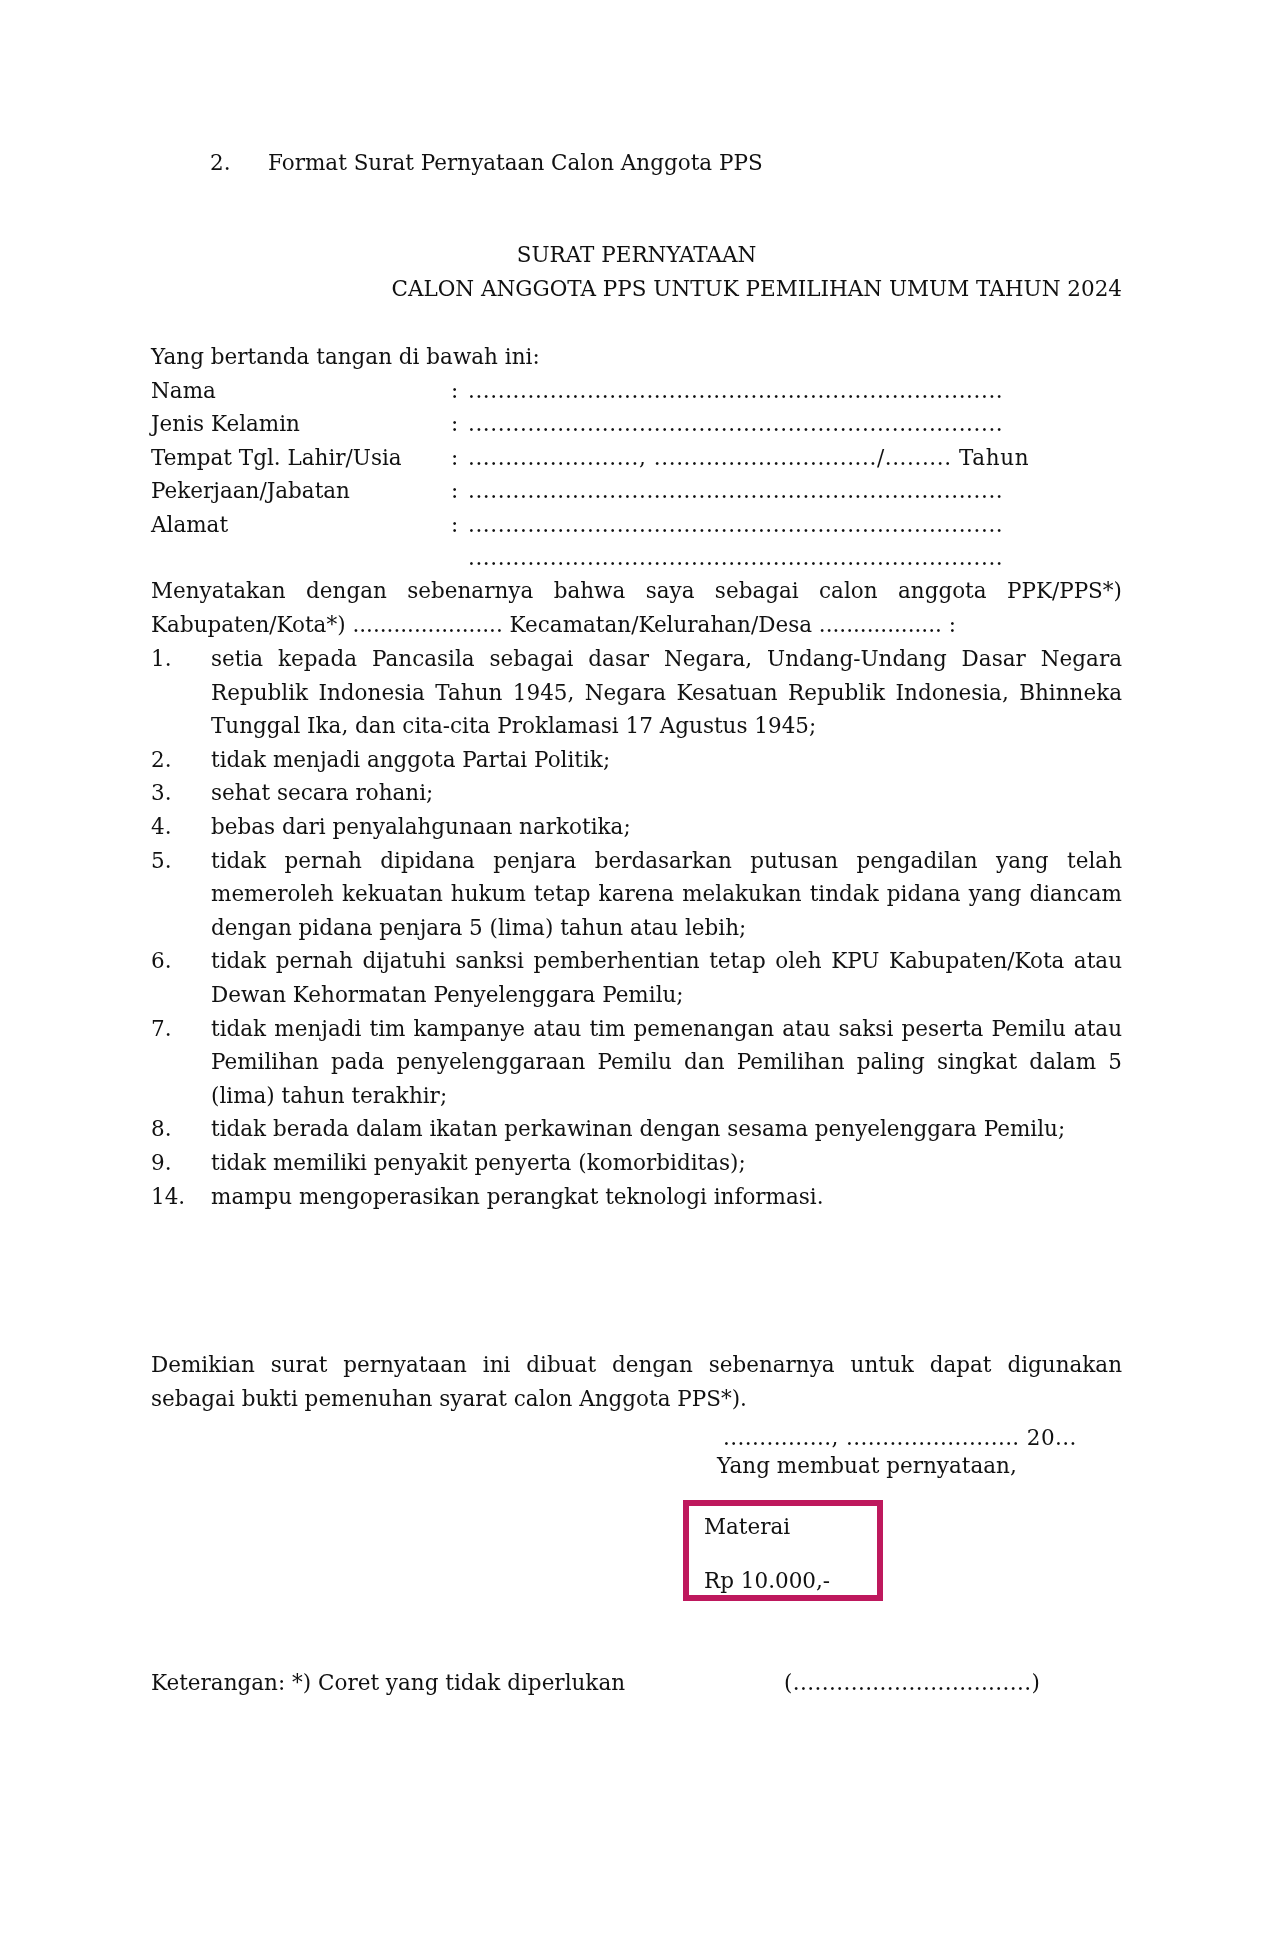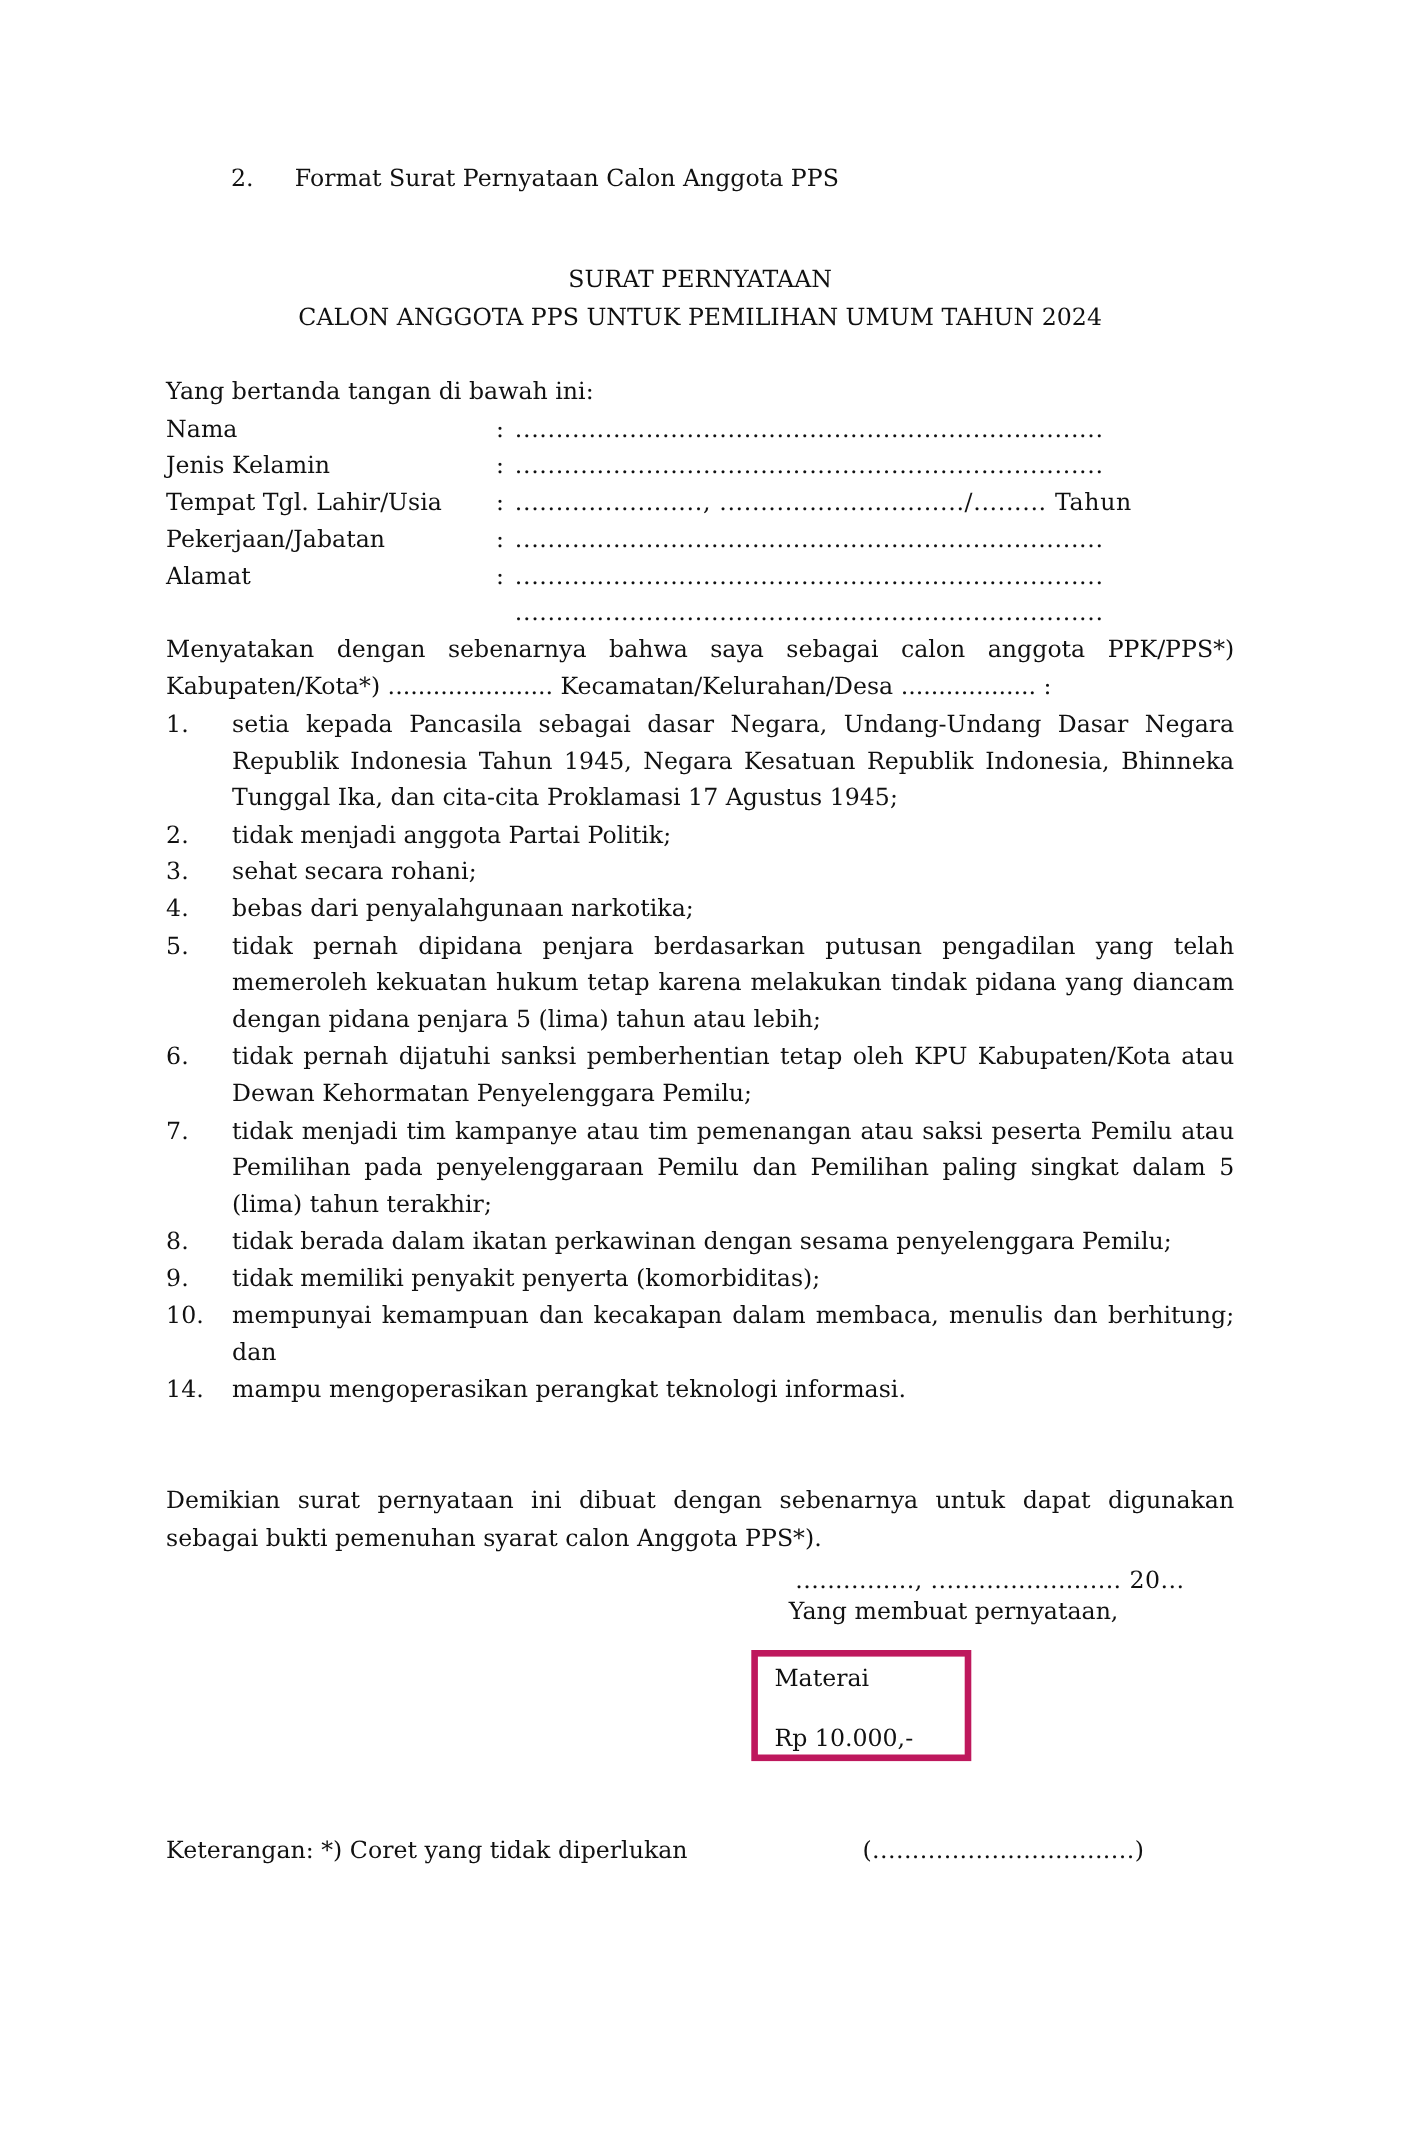--- a/index.html
+++ b/index.html
@@ -11,21 +11,21 @@
     font-size: 21.5px;
   }
   .abs { position: absolute; white-space: nowrap; }
   .line { position: absolute; line-height: 33.6px; height: 33.6px; white-space: nowrap; }
 
   .section-num { left: 210px; top: 150px; }
   .section-title { left: 268px; top: 150px; }
 
   .title { position: absolute; left: 151px; width: 971px; text-align: center; line-height: 33.6px; }
   .title-1 { top: 238px; }
-  .title-2 { top: 272px; }
+  .title-2 { top: 272px; text-align: right; }
 
   .intro { left: 151px; top: 340px; }
 
   .field-row { position: absolute; left: 151px; width: 971px; height: 33.6px; line-height: 33.6px; }
   .field-label { position: absolute; left: 0; white-space: nowrap; }
   .field-colon { position: absolute; left: 300px; }
   .field-value { position: absolute; left: 317px; white-space: nowrap; letter-spacing: 0.6px; }
 
   .para { position: absolute; left: 151px; width: 971px; line-height: 33.6px; text-align: justify; }
   .para-statement { top: 574px; }
@@ -127,24 +127,20 @@
     </li>
     <li class="list-item">
       <span class="list-num">8.</span>
       <span class="list-text">tidak berada dalam ikatan perkawinan dengan sesama penyelenggara Pemilu;</span>
     </li>
     <li class="list-item">
       <span class="list-num">9.</span>
       <span class="list-text">tidak memiliki penyakit penyerta (komorbiditas);</span>
     </li>
     <li class="list-item">
-      <span class="list-num">10.</span>
-      <span class="list-text">mempunyai kemampuan dan kecakapan dalam membaca, menulis dan berhitung; dan</span>
-    </li>
-    <li class="list-item">
       <span class="list-num">14.</span>
       <span class="list-text">mampu mengoperasikan perangkat teknologi informasi.</span>
     </li>
   </ol>
 
   <div class="para para-closing">Demikian surat pernyataan ini dibuat dengan sebenarnya untuk dapat digunakan sebagai bukti pemenuhan syarat calon Anggota PPS*).</div>
 
   <span class="line date-line">..............., ........................ 20...</span>
   <span class="line signer-label">Yang membuat pernyataan,</span>
 

